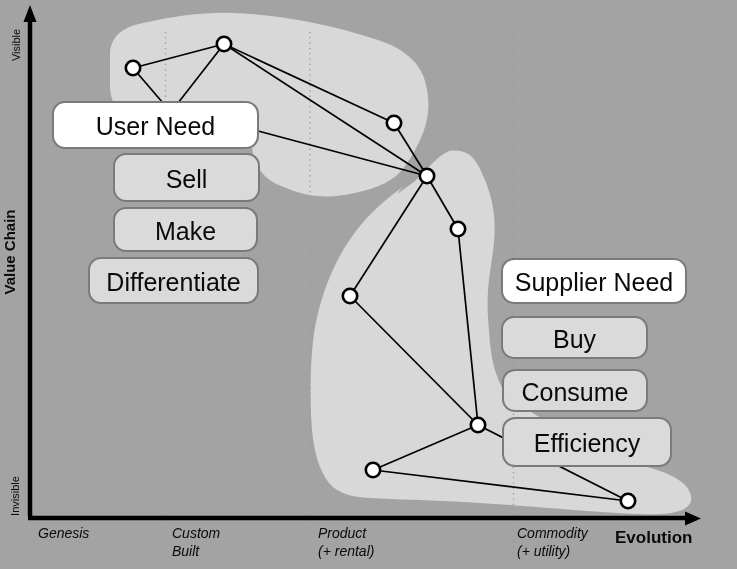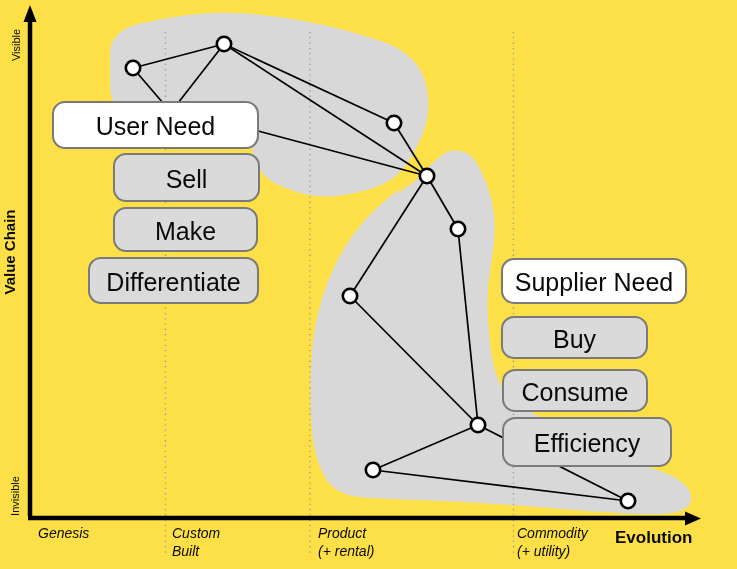--- a/index.html
+++ b/index.html
@@ -1,16 +1,16 @@
 <!DOCTYPE html>
 <html><head>
 <meta charset="utf-8">
 <style>
   html,body{margin:0;padding:0;background:#fff;}
-  .canvas-wrap{position:relative;width:737px;height:569px;background:#fde047;overflow:hidden;}
+  .canvas-wrap{position:relative;width:737px;height:569px;background:#a3a3a3;overflow:hidden;}
   svg{display:block;}
   text{font-family:"Liberation Sans",sans-serif;fill:#0a0a0a;}
   .box-label{font-size:25px;}
   .stage-label{font-size:14px;font-style:italic;}
   .axis-title{font-weight:bold;}
   .axis-end-label{font-size:11px;}
   .evolution-title{font-size:17px;}
   .value-chain-title{font-size:15px;}
 </style>
 </head>

